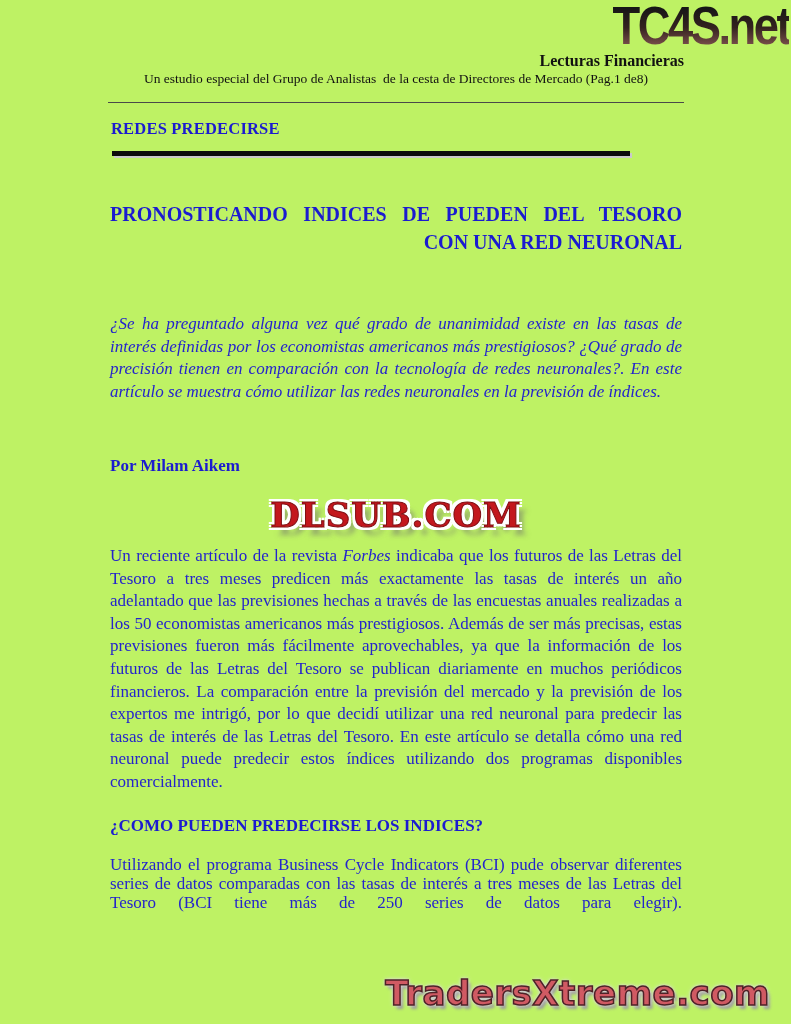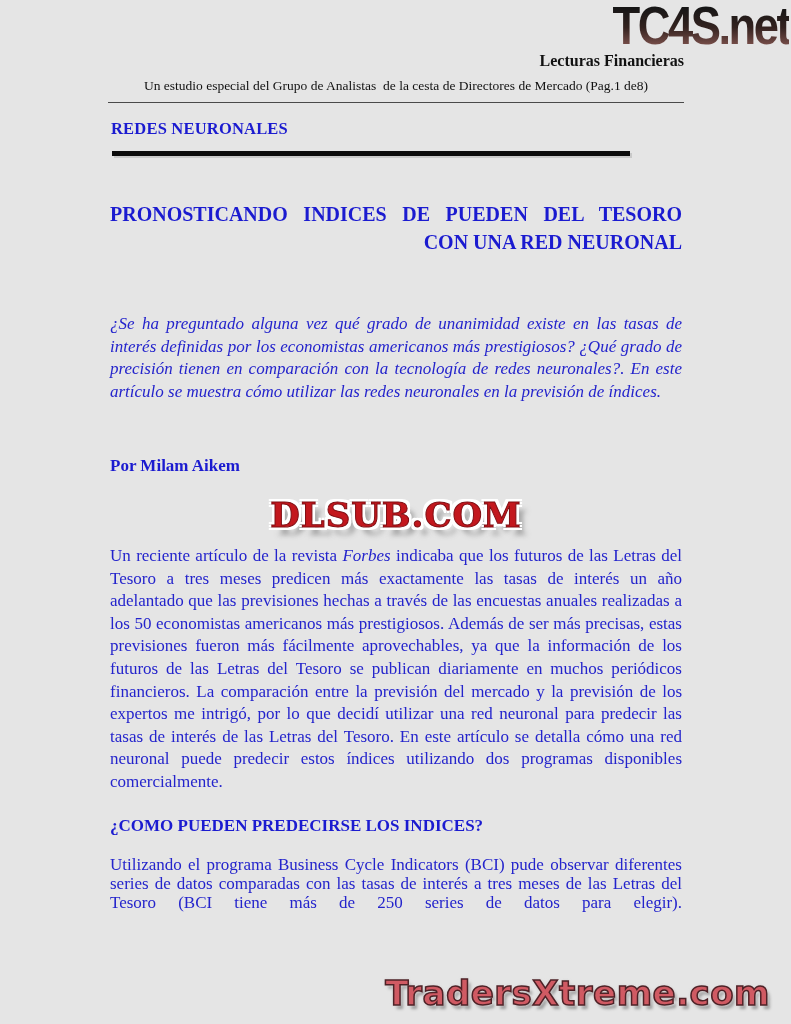--- a/index.html
+++ b/index.html
@@ -1,34 +1,34 @@
 <!DOCTYPE html>
 <html><head>
 <meta charset="utf-8">
 <style>
   html,body { margin:0; padding:0; background:#ffffff; }
   .page {
-    position:relative; width:791px; height:1024px; background:#e5e5e5;
+    position:relative; width:791px; height:1024px; background:#bef264;
     font-family:"Liberation Serif", serif; overflow:hidden;
   }
 
   
   .tc4s-logo {
     position:absolute; top:0px; right:2px;
     font-family:"Liberation Sans", sans-serif; font-weight:700;
     font-size:54px; letter-spacing:-3px; line-height:50px;
     transform:scaleX(0.84); transform-origin:100% 0;
     background:linear-gradient(to bottom, #161616 15%, #33221f 55%, #8a5a55 100%);
     -webkit-background-clip:text; background-clip:text; color:transparent;
   }
 
   
   .header-block { position:absolute; top:52px; left:108px; width:576px; text-align:center; color:#111; }
   .h-title { font-size:16px; font-weight:bold;text-align:right; }
-  .h-sub   { font-size:13.5px; margin-top:8px; white-space:pre-wrap; }
+  .h-sub   { font-size:13.5px; margin-top:1px; white-space:pre-wrap; }
 
   .thin-rule {
     position:absolute; top:102px; left:108px; width:576px; height:0;
     border-top:1.5px solid #4a4a4a;
   }
 
   .section-label {
     position:absolute; top:119px; left:111px;
     color:#1b1bd0; font-weight:bold; font-size:16.5px; letter-spacing:0.2px;
   }
@@ -101,21 +101,21 @@
 
   <div class="tc4s-logo">TC4S.net</div>
 
   <div class="header-block">
     <div class="h-title">Lecturas Financieras</div>
     <div class="h-sub">Un estudio especial del Grupo de Analistas  de la cesta de Directores de Mercado (Pag.1 de8)</div>
   </div>
 
   <div class="thin-rule"></div>
 
-  <div class="section-label">REDES NEURONALES</div>
+  <div class="section-label">REDES PREDECIRSE</div>
 
   <div class="thick-rule"></div>
 
   <h1 class="article-title">
     <div class="t-line1">PRONOSTICANDO INDICES DE PUEDEN DEL TESORO</div>
     <div class="t-line2">CON UNA RED NEURONAL</div>
   </h1>
 
   <p class="lead-par">¿Se ha preguntado alguna vez qué grado de unanimidad existe en las tasas de interés definidas por los economistas americanos más prestigiosos? ¿Qué grado de precisión tienen en comparación con la tecnología de redes neuronales?. En este artículo se muestra cómo utilizar las redes neuronales en la previsión de índices.</p>
 

